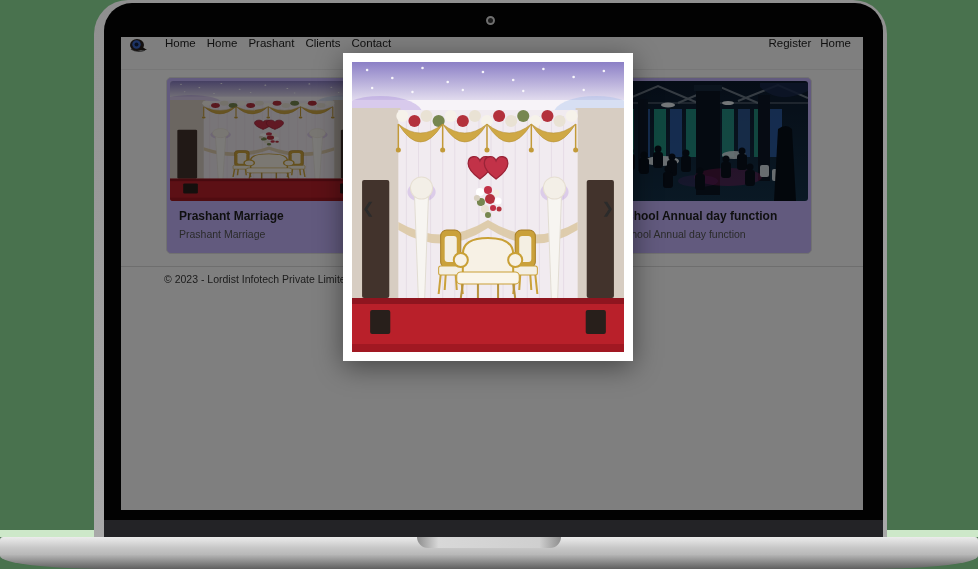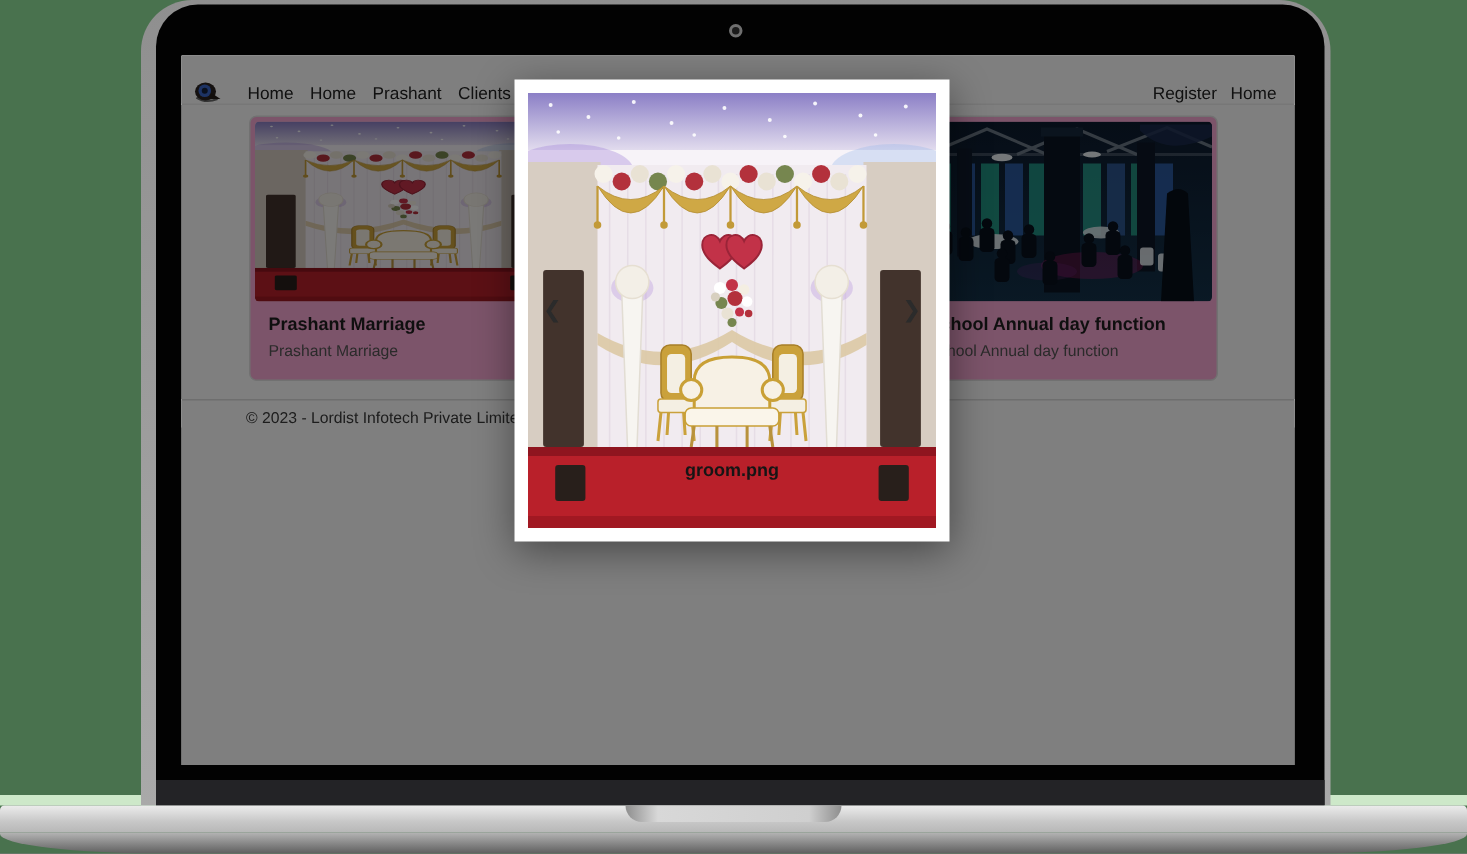--- a/index.html
+++ b/index.html
@@ -20,28 +20,28 @@
   .base{position:absolute;left:0;top:537px;width:978px;height:18px;z-index:2;
     background:linear-gradient(#ececec,#c7c7c7 60%,#b7b7b7);border-radius:3px 3px 0 0;}
   .notch{position:absolute;left:50%;top:0;margin-left:-72px;width:144px;height:11px;
     border-radius:0 0 12px 12px;
     background:linear-gradient(90deg,#8e8e8e 0,#d8d8d8 15%,#cfcfcf 85%,#8e8e8e 100%);}
   .base-bottom{position:absolute;left:0;top:555px;width:978px;height:14px;z-index:2;
     background:linear-gradient(#b4b4b4,#5f5f5f);
     border-bottom-left-radius:110px 13px;border-bottom-right-radius:110px 13px;}
   
   .navbar{position:absolute;left:0;top:0;width:100%;height:33px;box-sizing:border-box;
-    display:flex;align-items:flex-end;padding:0 12px 0 7px;background:#fff;border-bottom:1px solid #eee;}
+    display:flex;align-items:flex-start;padding:0 12px 0 7px;background:#fff;border-bottom:1px solid #eee;}
   .brand{display:flex;align-items:center;margin-right:17px;cursor:pointer;}
   .nav-links{display:flex;gap:11px;}
   .nav-links a,.nav-auth a{font-size:11.5px;color:#222;text-decoration:none;cursor:pointer;}
   .nav-spacer{flex:1;}
   .nav-auth{display:flex;gap:9px;}
   .cards{position:absolute;left:45px;top:40px;display:flex;gap:14px;}
-  .card{width:206px;box-sizing:border-box;background:#f9a8d4;border:1px solid #e2e2e2;border-radius:5px;padding:3px;}
+  .card{width:206px;box-sizing:border-box;background:#c4b5fd;border:1px solid #e2e2e2;border-radius:5px;padding:3px;}
   .thumb{display:block;width:198px;height:120px;border-radius:3px;overflow:hidden;cursor:pointer;}
   .card-body{padding:6px 9px 10px;}
   .card-title{margin:2px 0 5px;font-size:12px;font-weight:700;color:#1f1f1f;}
   .card-sub{margin:0;font-size:10.5px;color:#555;}
   .page-footer{position:absolute;left:0;top:229px;width:100%;box-sizing:border-box;
     border-top:1px solid #dcdcdc;padding:6px 0 0 43px;font-size:10.5px;color:#3a3a3a;background:#fff;}
   .page-footer a{color:#2457c5;text-decoration:underline;cursor:pointer;}
   
   .overlay{position:absolute;inset:0;background:rgba(0,0,0,0.5);z-index:5;}
   .lightbox{position:absolute;left:222px;top:16px;width:272px;padding:9px;background:#fff;z-index:6;
@@ -317,21 +317,20 @@
       <a>Privacy</a>
     </footer>
 
     <div class="overlay"></div>
 
     <div class="lightbox">
       <div class="lb-stage">
         <svg width="272" height="290" viewBox="0 0 270 290" preserveAspectRatio="none">
             <use href="#wedding-scene"></use>
           </svg>
-        <div class="lb-caption">groom.png</div>
         <span class="lb-nav lb-prev">❮</span>
         <span class="lb-nav lb-next">❯</span>
       </div>
     </div>
 
   </div>
 </div>
 
 <div class="base">
   <div class="notch"></div>

